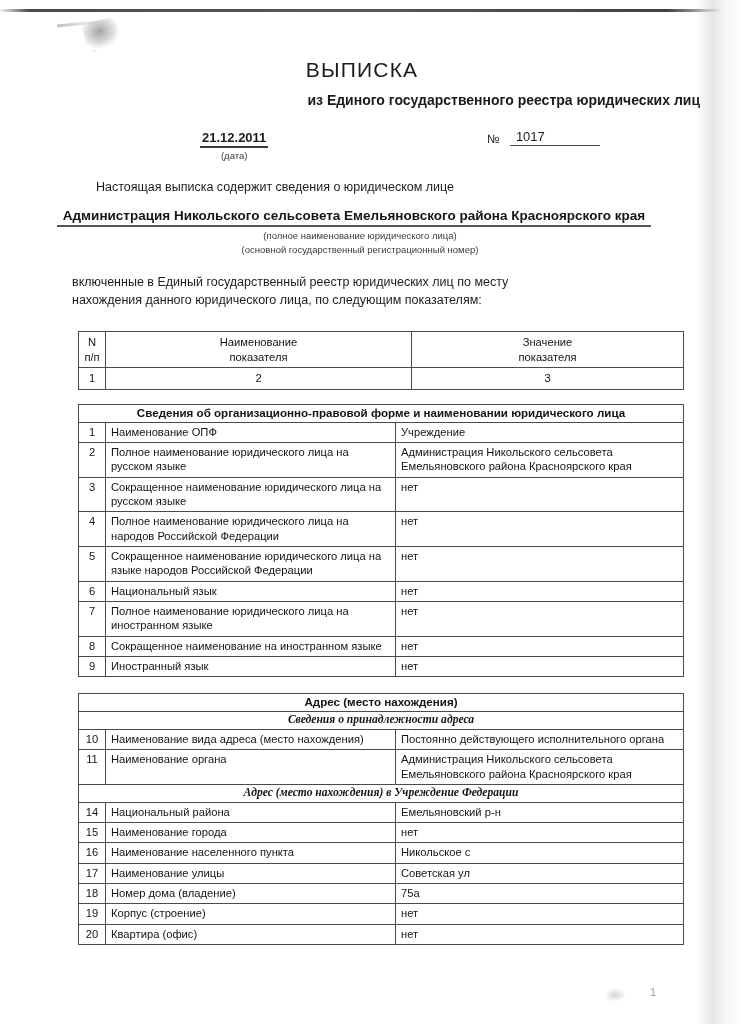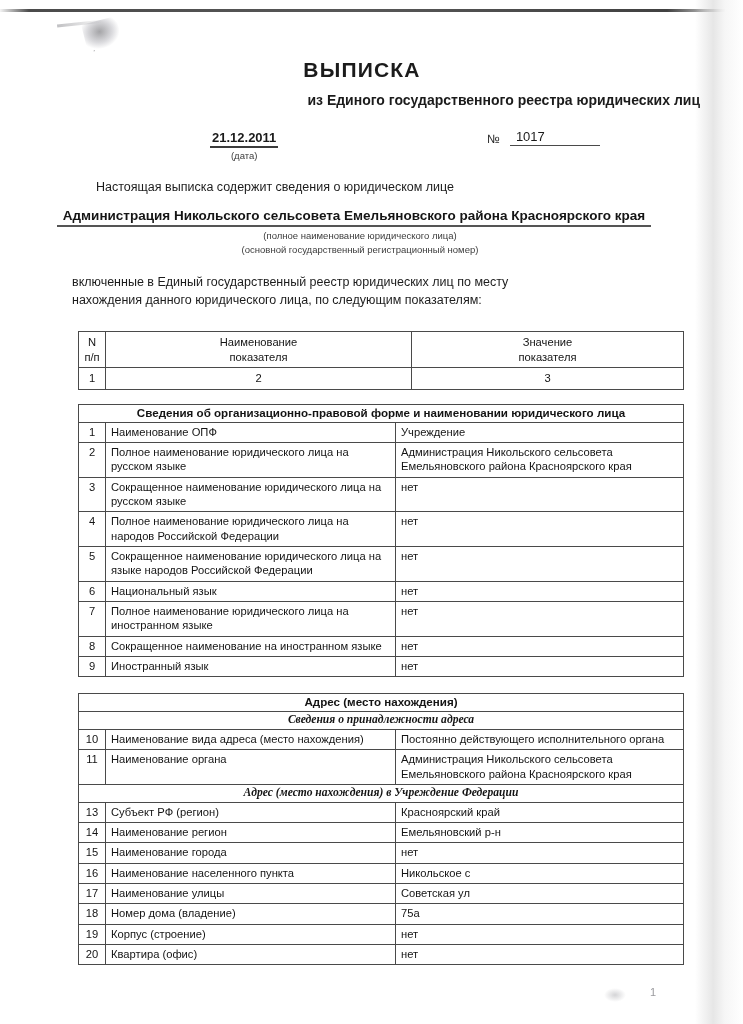--- a/index.html
+++ b/index.html
@@ -56,21 +56,21 @@
     position: absolute;
     left: 0; top: 0;
     width: 700px;
     padding: 0;
   }
 
   
   .title-main {
     text-align: center;
     font-size: 21px;
-    font-weight: bold;
+    font-weight: normal;
     letter-spacing: 1.2px;
     color: #1b1b1b;
     margin: 58px 0 0 0;
     padding-left: 24px;
   }
   .title-sub {
     text-align: right;
     font-size: 14px;
     font-weight: bold;
     color: #1b1b1b;
@@ -79,21 +79,21 @@
   }
 
   
   .docline {
     position: relative;
     height: 46px;
     margin-top: 20px;
   }
   .date-wrap {
     position: absolute;
-    left: 210px; top: 0;
+    left: 200px; top: 0;
     text-align: center;
   }
   .date-val {
     font-size: 13px;
     font-weight: bold;
     color: #1a1a1a;
     border-bottom: 2px solid #3b3b3b;
     padding: 0 2px 1px 2px;
     display: inline-block;
   }
@@ -377,27 +377,22 @@
           </tr>
           <tr>
             <td class="num">11</td>
             <td>Наименование органа</td>
             <td>Администрация Никольского сельсовета Емельяновского района Красноярского края</td>
           </tr>
           <tr class="section-row italic">
             <td colspan="3">Адрес (место нахождения) в Учреждение Федерации</td>
           </tr>
           <tr>
-            <td class="num">13</td>
-            <td>Субъект РФ (регион)</td>
-            <td>Красноярский край</td>
-          </tr>
-          <tr>
             <td class="num">14</td>
-            <td>Наименование регион</td>
+            <td>Национальный района</td>
             <td>Емельяновский р-н</td>
           </tr>
           <tr>
             <td class="num">15</td>
             <td>Наименование города</td>
             <td>нет</td>
           </tr>
           <tr>
             <td class="num">16</td>
             <td>Наименование населенного пункта</td>

